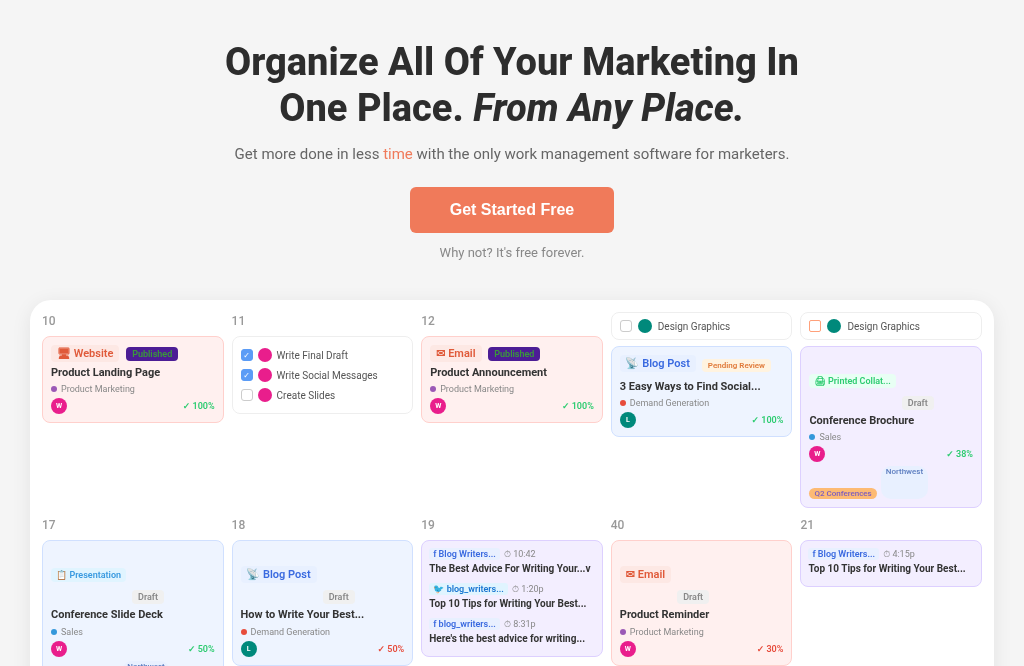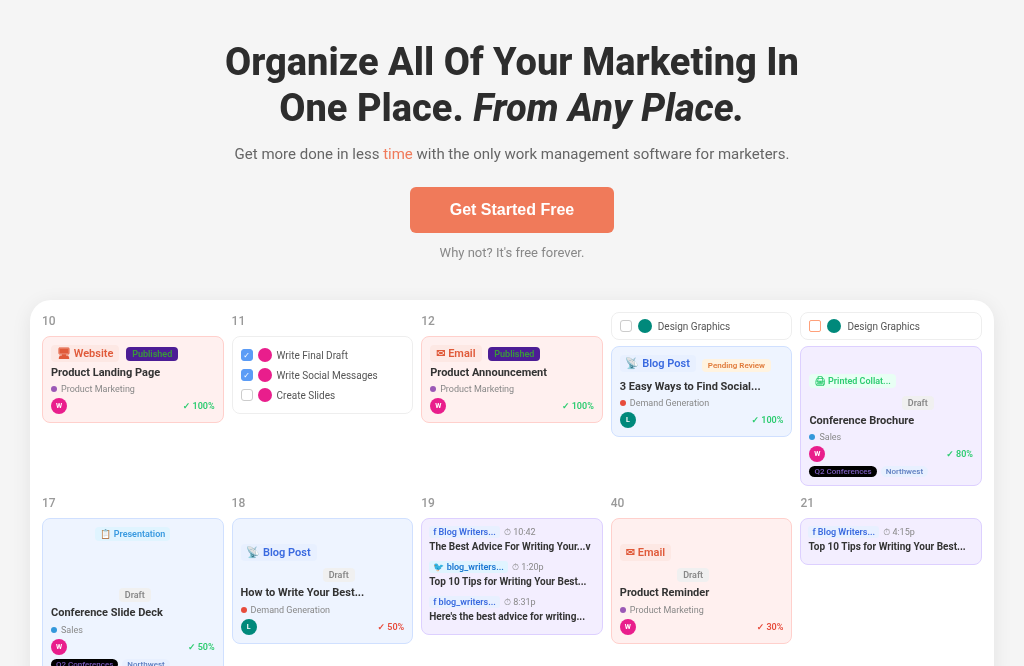--- a/index.html
+++ b/index.html
@@ -220,21 +220,21 @@
     }
 
     .tag-label {
       display: inline-block;
       padding: 1px 5px;
       border-radius: 10px;
       font-size: 8px;
       font-weight: 500;
     }
 
-    .tl-purple { background: #000000; color: #7c5cbf; }
+    .tl-purple { background: #fdba74; color: #7c5cbf; margin-top: 22px; }
     .tl-blue { background: #e8f0ff; color: #5b7cbf; }
 
     .card-row {
       display: flex;
       align-items: center;
       gap: 4px;
       margin-bottom: 2px;
     }
 
     .time-badge {
@@ -368,36 +368,36 @@
           <span class="card-tag" style="background:#e8fff4;color:#2ecc71;display:inline-flex;align-items:center;gap:2px;padding:2px 5px;border-radius:4px;font-size:9px;font-weight:600;">🖨 Printed Collat...</span>
           <span class="tag-status tag-draft">Draft</span>
         </div>
         <div class="card-title">Conference Brochure</div>
         <div class="card-meta">
           <span class="dot dot-blue"></span>
           <span>Sales</span>
         </div>
         <div class="card-footer">
           <span class="avatar av-pink">W</span>
-          <span class="progress">✓ 80%</span>
+          <span class="progress">✓ 38%</span>
         </div>
         <div class="tag-row">
           <span class="tag-label tl-purple">Q2 Conferences</span>
           <span class="tag-label tl-blue">Northwest</span>
         </div>
       </div>
     </div>
   </div>
 
   <div class="board-grid row-two">
 
     <div class="day-col">
       <div class="day-number">17</div>
       <div class="card card-blue">
-        <div style="display:flex;align-items:center;gap:2px;margin-bottom:4px;flex-direction:column;">
+        <div style="display:flex;align-items:center;gap:2px;margin-bottom:4px;">
           <span class="card-tag" style="background:#e0f4ff;color:#3a9ae0;display:inline-flex;align-items:center;gap:2px;padding:2px 5px;border-radius:4px;font-size:9px;font-weight:600;">📋 Presentation</span>
           <span class="tag-status tag-draft">Draft</span>
         </div>
         <div class="card-title">Conference Slide Deck</div>
         <div class="card-meta">
           <span class="dot dot-blue"></span>
           <span>Sales</span>
         </div>
         <div class="card-footer">
           <span class="avatar av-pink">W</span>

